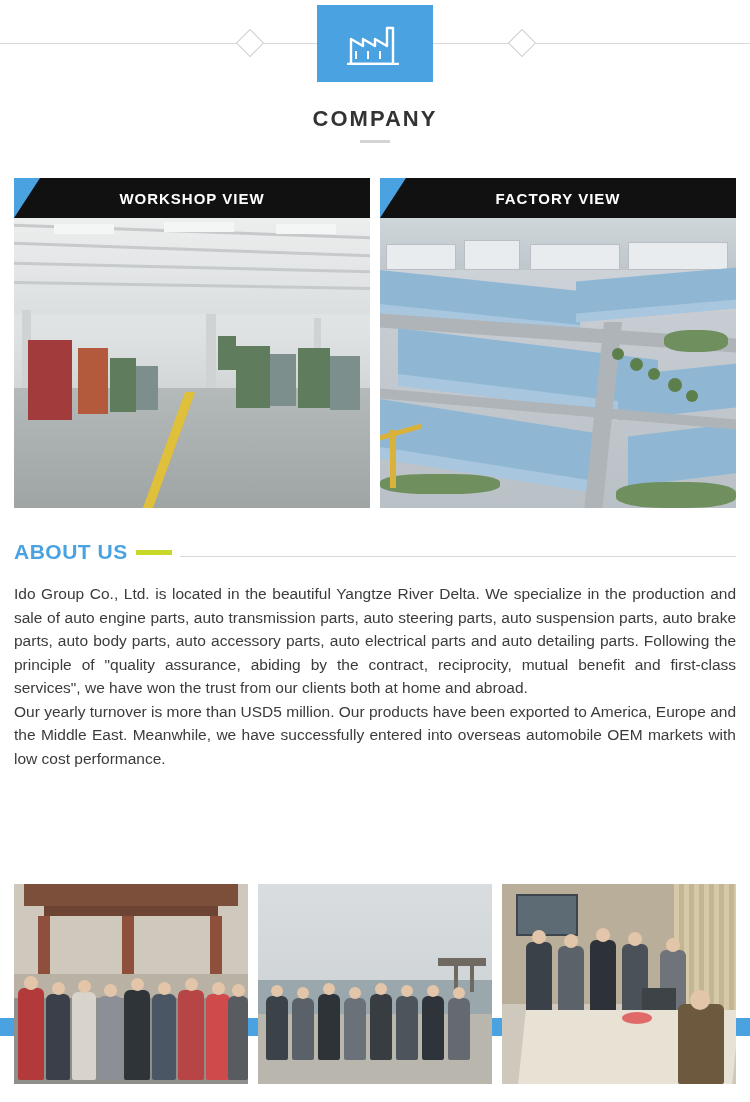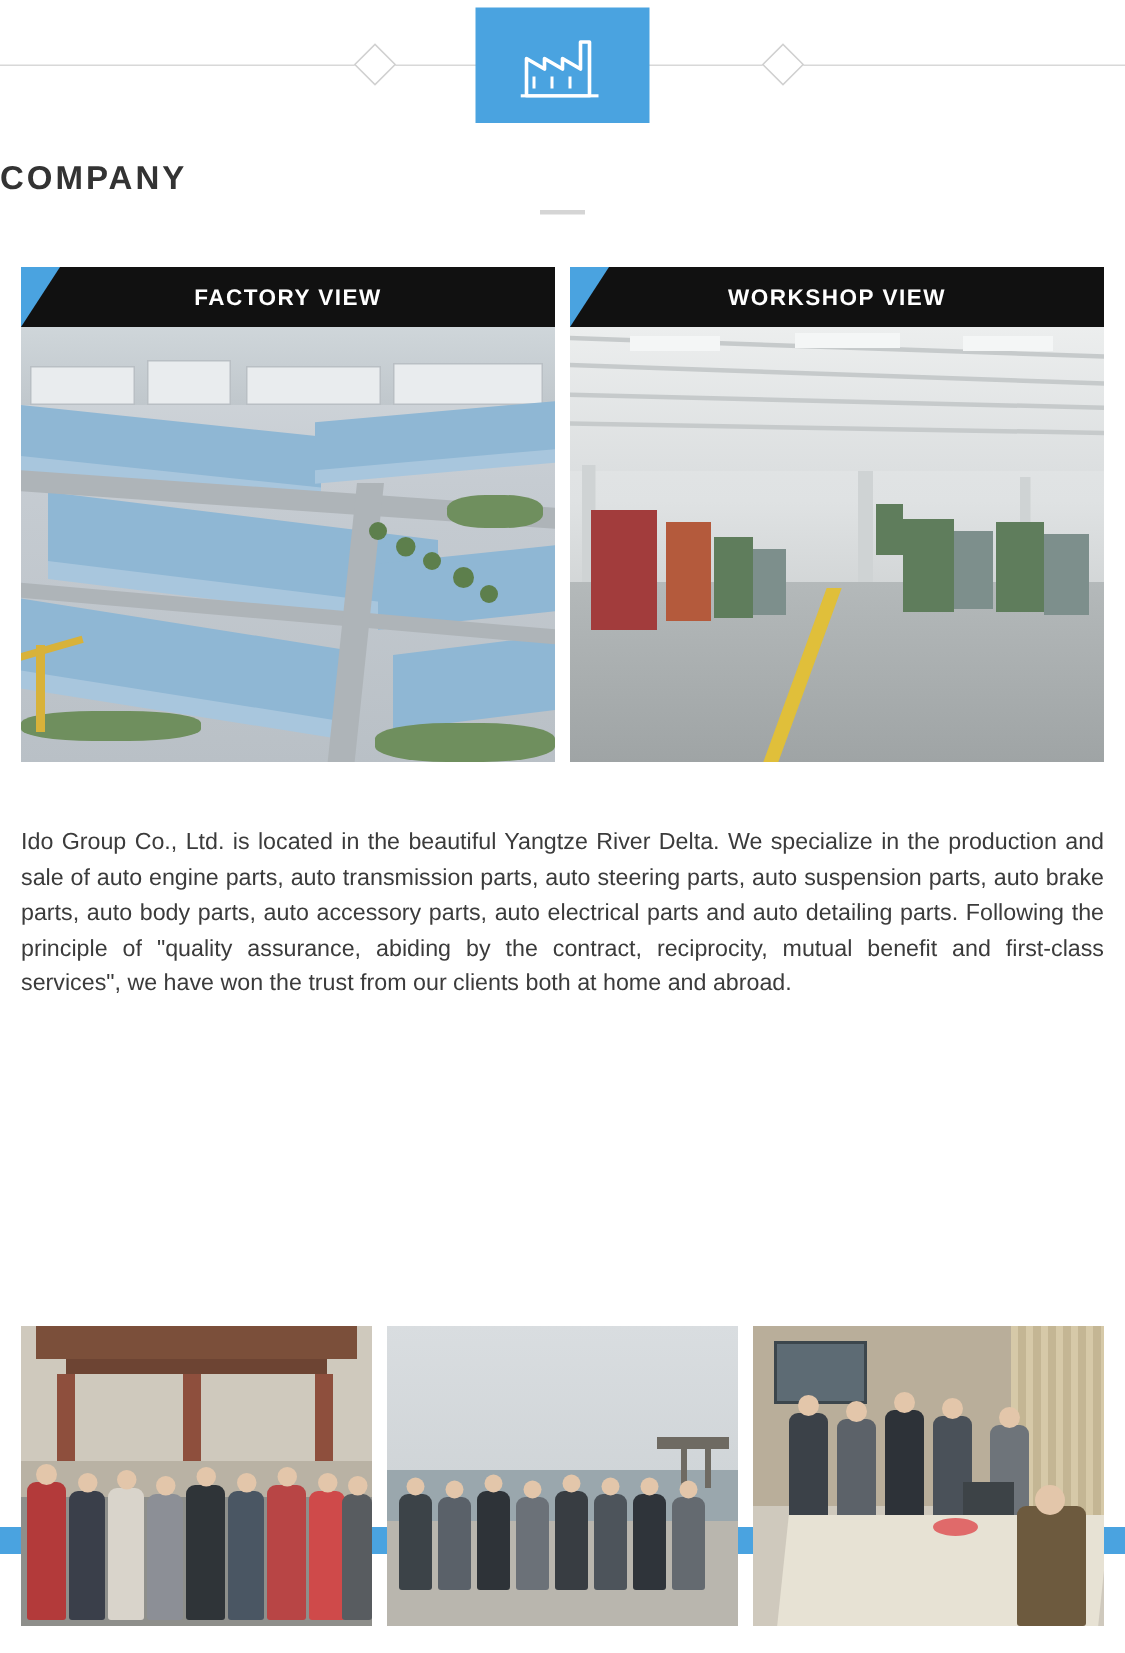--- a/index.html
+++ b/index.html
@@ -52,20 +52,21 @@
     display: flex;
     align-items: center;
     justify-content: center;
   }
   .logo-box svg { display: block; }
   .company-title {
     position: absolute;
     top: 106px;
     left: 0;
     width: 750px;
+    text-align: center;
     font-size: 22px;
     font-weight: bold;
     letter-spacing: 2px;
     color: #333333;
   }
   .title-underline {
     position: absolute;
     top: 140px;
     left: 360px;
     width: 30px;
@@ -252,64 +253,20 @@
           <line x1="0" y1="41" x2="52" y2="41" stroke="#ffffff" stroke-width="2.4"></line>
         </svg>
       </span>
     </div>
 
     <div class="company-title">COMPANY</div>
     <div class="title-underline"></div>
   </div>
 
   <div class="photo-band">
-
-    <div class="photo-card">
-      <div class="photo-label">
-        <span class="corner"></span>
-        <span>FACTORY VIEW</span>
-      </div>
-      <div class="photo-img">
-        <div class="factory-scene">
-          <div class="f-sky"></div>
-
-          <div class="f-bldg" style="left:6px; top:26px; width:70px; height:26px;"></div>
-          <div class="f-bldg" style="left:84px; top:22px; width:56px; height:30px;"></div>
-          <div class="f-bldg" style="left:150px; top:26px; width:90px; height:26px;"></div>
-          <div class="f-bldg" style="left:248px; top:24px; width:100px; height:28px;"></div>
-
-          <div class="f-roof" style="left:-10px; top:62px; width:210px; height:40px; transform: skewY(6deg);"></div>
-          <div class="f-roof2" style="left:-10px; top:96px; width:210px; height:10px; transform: skewY(6deg);"></div>
-          <div class="f-roof" style="left:196px; top:56px; width:170px; height:36px; transform: skewY(-5deg);"></div>
-          <div class="f-roof2" style="left:196px; top:88px; width:170px; height:9px; transform: skewY(-5deg);"></div>
-          <div class="f-roof" style="left:18px; top:126px; width:260px; height:54px; transform: skewY(7deg);"></div>
-          <div class="f-roof2" style="left:18px; top:172px; width:260px; height:12px; transform: skewY(7deg);"></div>
-          <div class="f-roof" style="left:-30px; top:196px; width:250px; height:56px; transform: skewY(9deg);"></div>
-          <div class="f-roof2" style="left:-30px; top:244px; width:250px; height:12px; transform: skewY(9deg);"></div>
-          <div class="f-roof" style="left:238px; top:150px; width:150px; height:44px; transform: skewY(-6deg);"></div>
-          <div class="f-roof" style="left:248px; top:210px; width:140px; height:50px; transform: skewY(-7deg);"></div>
-
-          <div class="f-road" style="left:0px; top:108px; width:356px; height:14px; transform: skewY(4deg);"></div>
-          <div class="f-road" style="left:0px; top:186px; width:356px; height:10px; transform: skewY(5deg);"></div>
-          <div class="f-road" style="left:214px; top:104px; width:18px; height:190px; transform: skewX(-6deg);"></div>
-
-          <div class="f-green" style="left:284px; top:112px; width:64px; height:22px;"></div>
-          <div class="f-tree" style="left:232px; top:130px; width:12px; height:12px;"></div>
-          <div class="f-tree" style="left:250px; top:140px; width:13px; height:13px;"></div>
-          <div class="f-tree" style="left:268px; top:150px; width:12px; height:12px;"></div>
-          <div class="f-tree" style="left:288px; top:160px; width:14px; height:14px;"></div>
-          <div class="f-tree" style="left:306px; top:172px; width:12px; height:12px;"></div>
-          <div class="f-green" style="left:0px; top:256px; width:120px; height:20px;"></div>
-          <div class="f-green" style="left:236px; top:264px; width:120px; height:26px;"></div>
-
-          <div class="f-crane" style="left:10px; top:212px; width:6px; height:58px;"></div>
-          <div class="f-crane" style="left:-4px; top:212px; width:46px; height:5px; transform: rotate(-16deg);"></div>
-        </div>
-      </div>
-    </div>
 
     <div class="photo-card">
       <div class="photo-label">
         <span class="corner"></span>
         <span>WORKSHOP VIEW</span>
       </div>
       <div class="photo-img">
         <div class="shop-scene">
           <div class="s-ceil"></div>
           <div class="s-beam" style="left:0; top:12px; width:356px; transform: skewY(2deg);"></div>
@@ -329,25 +286,75 @@
           <div class="s-mach" style="left:96px; top:140px; width:26px; height:54px;"></div>
           <div class="s-mach2" style="left:122px; top:148px; width:22px; height:44px;"></div>
           <div class="s-mach" style="left:222px; top:128px; width:34px; height:62px;"></div>
           <div class="s-mach2" style="left:256px; top:136px; width:26px; height:52px;"></div>
           <div class="s-mach" style="left:284px; top:130px; width:32px; height:60px;"></div>
           <div class="s-mach2" style="left:316px; top:138px; width:30px; height:54px;"></div>
           <div class="s-mach" style="left:204px; top:118px; width:18px; height:34px;"></div>
         </div>
       </div>
     </div>
+
+    <div class="photo-card">
+      <div class="photo-label">
+        <span class="corner"></span>
+        <span>FACTORY VIEW</span>
+      </div>
+      <div class="photo-img">
+        <div class="factory-scene">
+          <div class="f-sky"></div>
+
+          <div class="f-bldg" style="left:6px; top:26px; width:70px; height:26px;"></div>
+          <div class="f-bldg" style="left:84px; top:22px; width:56px; height:30px;"></div>
+          <div class="f-bldg" style="left:150px; top:26px; width:90px; height:26px;"></div>
+          <div class="f-bldg" style="left:248px; top:24px; width:100px; height:28px;"></div>
+
+          <div class="f-roof" style="left:-10px; top:62px; width:210px; height:40px; transform: skewY(6deg);"></div>
+          <div class="f-roof2" style="left:-10px; top:96px; width:210px; height:10px; transform: skewY(6deg);"></div>
+          <div class="f-roof" style="left:196px; top:56px; width:170px; height:36px; transform: skewY(-5deg);"></div>
+          <div class="f-roof2" style="left:196px; top:88px; width:170px; height:9px; transform: skewY(-5deg);"></div>
+          <div class="f-roof" style="left:18px; top:126px; width:260px; height:54px; transform: skewY(7deg);"></div>
+          <div class="f-roof2" style="left:18px; top:172px; width:260px; height:12px; transform: skewY(7deg);"></div>
+          <div class="f-roof" style="left:-30px; top:196px; width:250px; height:56px; transform: skewY(9deg);"></div>
+          <div class="f-roof2" style="left:-30px; top:244px; width:250px; height:12px; transform: skewY(9deg);"></div>
+          <div class="f-roof" style="left:238px; top:150px; width:150px; height:44px; transform: skewY(-6deg);"></div>
+          <div class="f-roof" style="left:248px; top:210px; width:140px; height:50px; transform: skewY(-7deg);"></div>
+
+          <div class="f-road" style="left:0px; top:108px; width:356px; height:14px; transform: skewY(4deg);"></div>
+          <div class="f-road" style="left:0px; top:186px; width:356px; height:10px; transform: skewY(5deg);"></div>
+          <div class="f-road" style="left:214px; top:104px; width:18px; height:190px; transform: skewX(-6deg);"></div>
+
+          <div class="f-green" style="left:284px; top:112px; width:64px; height:22px;"></div>
+          <div class="f-tree" style="left:232px; top:130px; width:12px; height:12px;"></div>
+          <div class="f-tree" style="left:250px; top:140px; width:13px; height:13px;"></div>
+          <div class="f-tree" style="left:268px; top:150px; width:12px; height:12px;"></div>
+          <div class="f-tree" style="left:288px; top:160px; width:14px; height:14px;"></div>
+          <div class="f-tree" style="left:306px; top:172px; width:12px; height:12px;"></div>
+          <div class="f-green" style="left:0px; top:256px; width:120px; height:20px;"></div>
+          <div class="f-green" style="left:236px; top:264px; width:120px; height:26px;"></div>
+
+          <div class="f-crane" style="left:10px; top:212px; width:6px; height:58px;"></div>
+          <div class="f-crane" style="left:-4px; top:212px; width:46px; height:5px; transform: rotate(-16deg);"></div>
+        </div>
+      </div>
+    </div>
   </div>
 
   <div class="about">
+    <div class="about-head">
+      <h2>ABOUT US</h2>
+      <span class="about-dash"></span>
+      <span class="about-rule"></span>
+    </div>
     <div class="about-body">
       <p>Ido Group Co., Ltd. is located in the beautiful Yangtze River Delta. We specialize in the production and sale of auto engine parts, auto transmission parts, auto steering parts, auto suspension parts, auto brake parts, auto body parts, auto accessory parts, auto electrical parts and auto detailing parts. Following the principle of "quality assurance, abiding by the contract, reciprocity, mutual benefit and first-class services", we have won the trust from our clients both at home and abroad.</p>
+      <p>Our yearly turnover is more than USD5 million. Our products have been exported to America, Europe and the Middle East. Meanwhile, we have successfully entered into overseas automobile OEM markets with low cost performance.</p>
     </div>
   </div>
 
   <div class="bottom-bar"></div>
 
   <div class="bottom-strip">
 
     <div class="bstrip-card g1">
       <div class="g1-wall" style="left:0; top:0; width:234px; height:90px;"></div>
       <div class="g1-roof" style="left:10px; top:0px; width:214px; height:22px;"></div>

